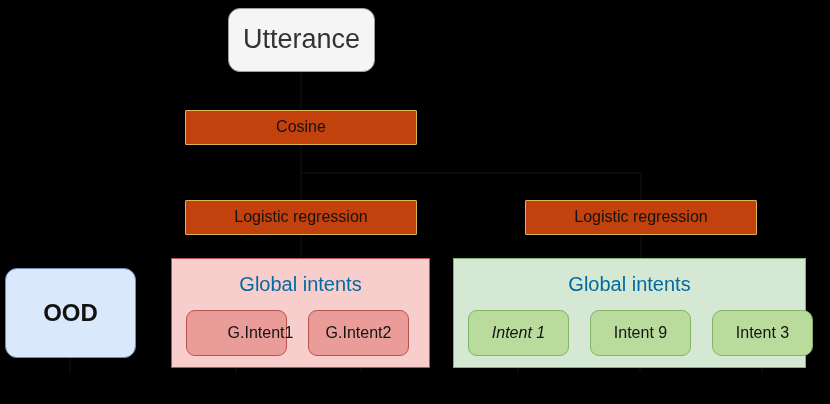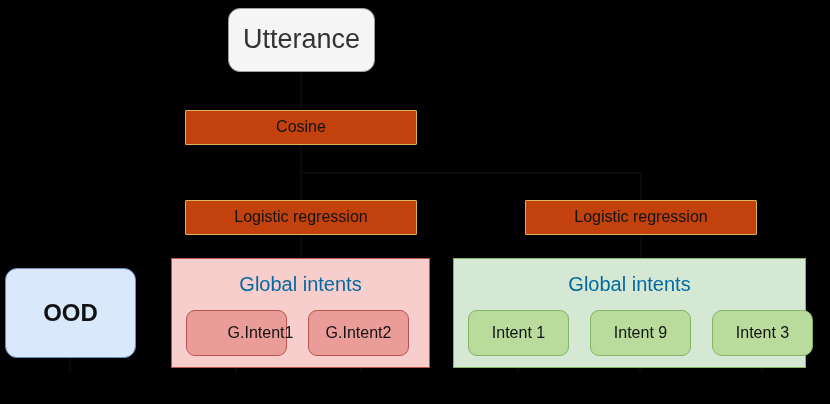--- a/index.html
+++ b/index.html
@@ -142,21 +142,21 @@
   .chip-g1 { left: 186px; padding-left: 48px; }
   .chip-g2 { left: 308px; }
 
   .chip-local {
     background: #b9dc9c;
     border: 1.6px solid #82b366;
     top: 310px;
     width: 101px;
     height: 46px;
   }
-  .chip-l1 { left: 468px; }
+  .chip-l1 { left: 468px; font-style: italic; }
   .chip-l2 { left: 590px; }
   .chip-l3 { left: 712px; border-radius: 10px; }
 
   
   .edge {
     position: absolute;
     background: #0a0a0a;
     z-index: 1;
   }
   .edge-v { width: 1.6px; }

